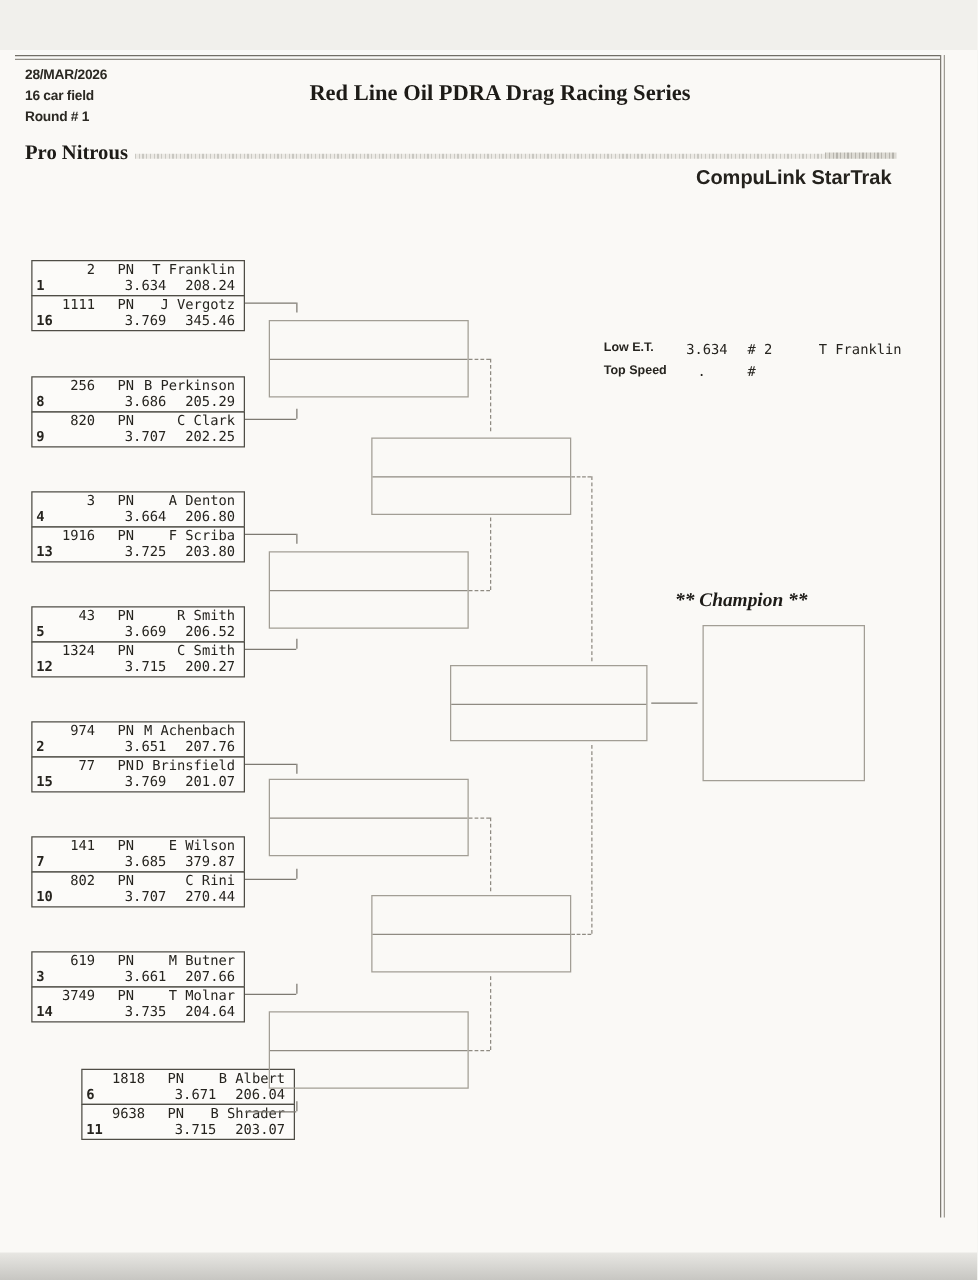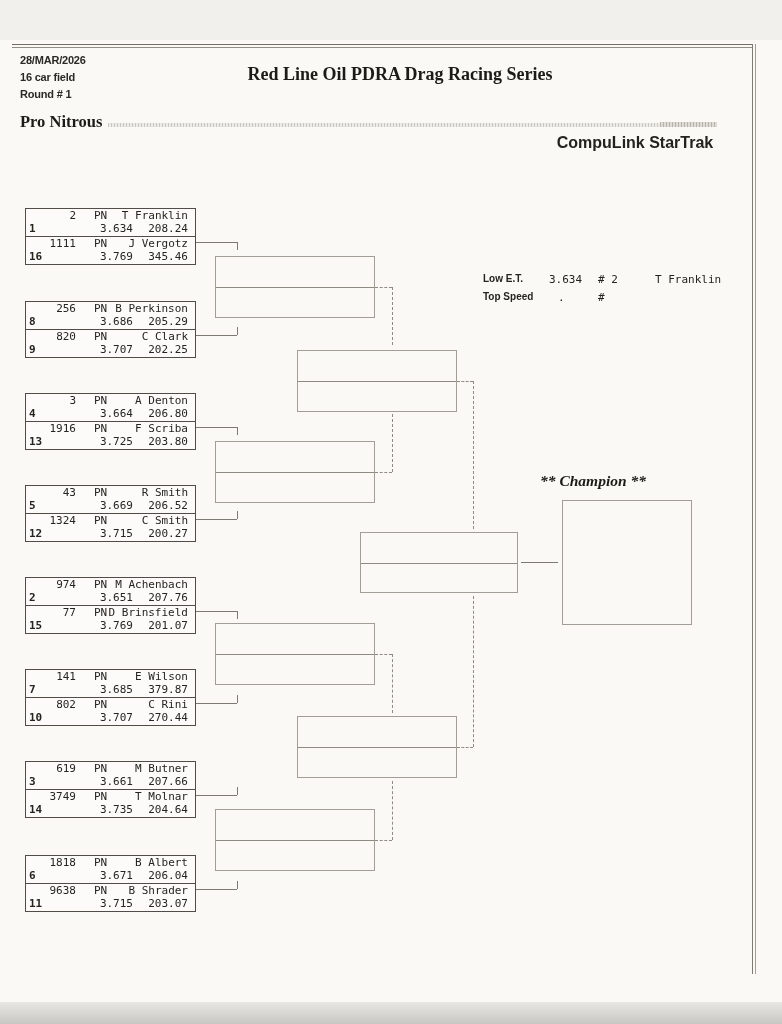--- a/index.html
+++ b/index.html
@@ -204,21 +204,21 @@
     <div class="entrant">
       <span class="e-car">3749</span>
       <span class="e-cls">PN</span>
       <span class="e-drv">T Molnar</span>
       <span class="e-seed">14</span>
       <span class="e-et">3.735</span>
       <span class="e-spd">204.64</span>
     </div>
   </div>
 
-  <div class="pairing" style="top:855px;">
+  <div class="pairing" style="top:855px;margin-left:40px;">
     <div class="entrant">
       <span class="e-car">1818</span>
       <span class="e-cls">PN</span>
       <span class="e-drv">B Albert</span>
       <span class="e-seed">6</span>
       <span class="e-et">3.671</span>
       <span class="e-spd">206.04</span>
     </div>
     <div class="entrant">
       <span class="e-car">9638</span>

